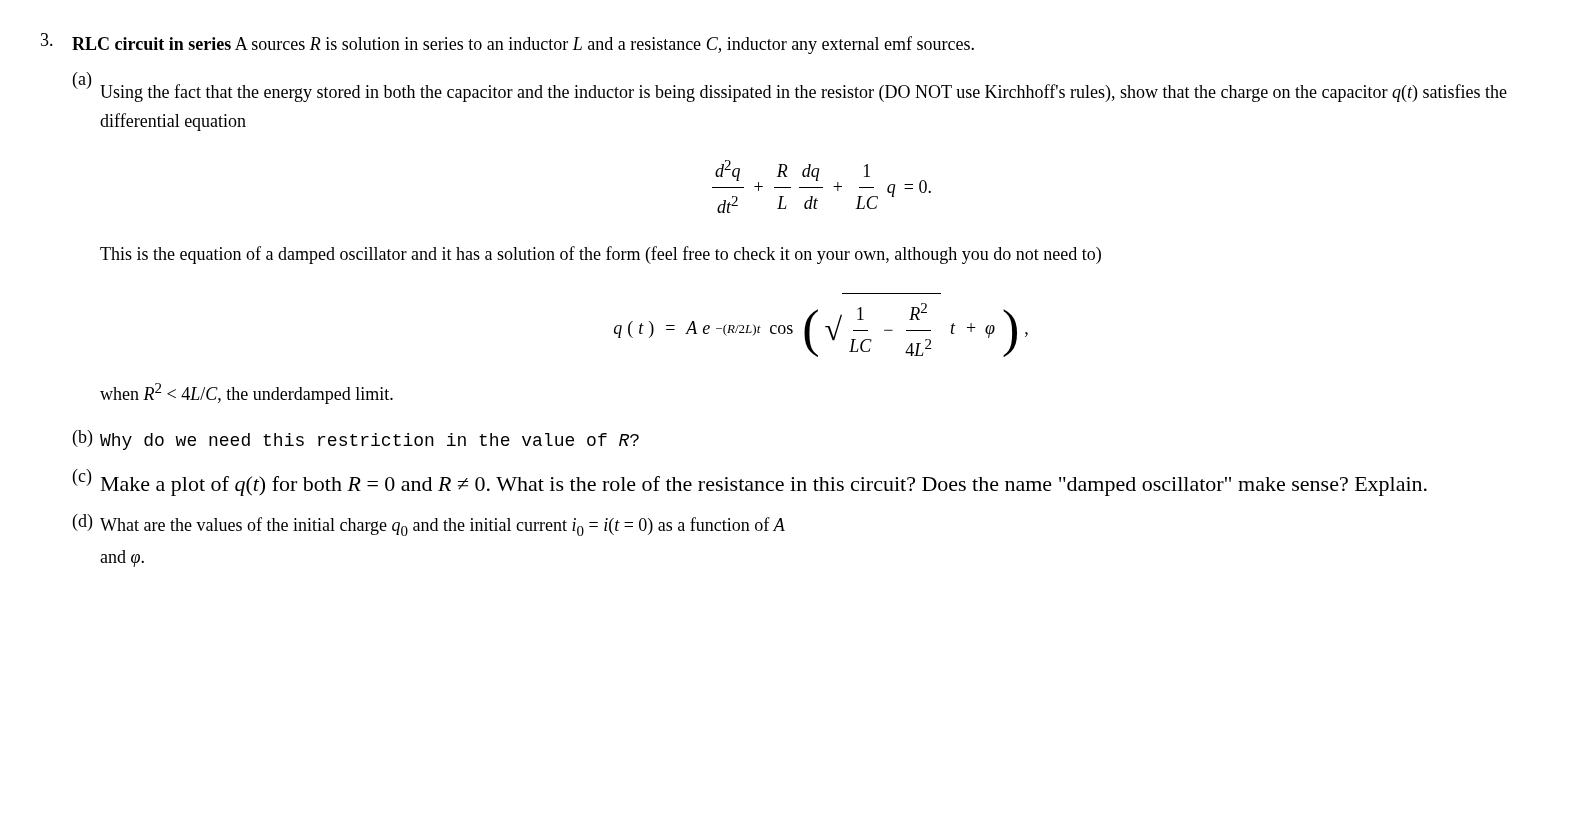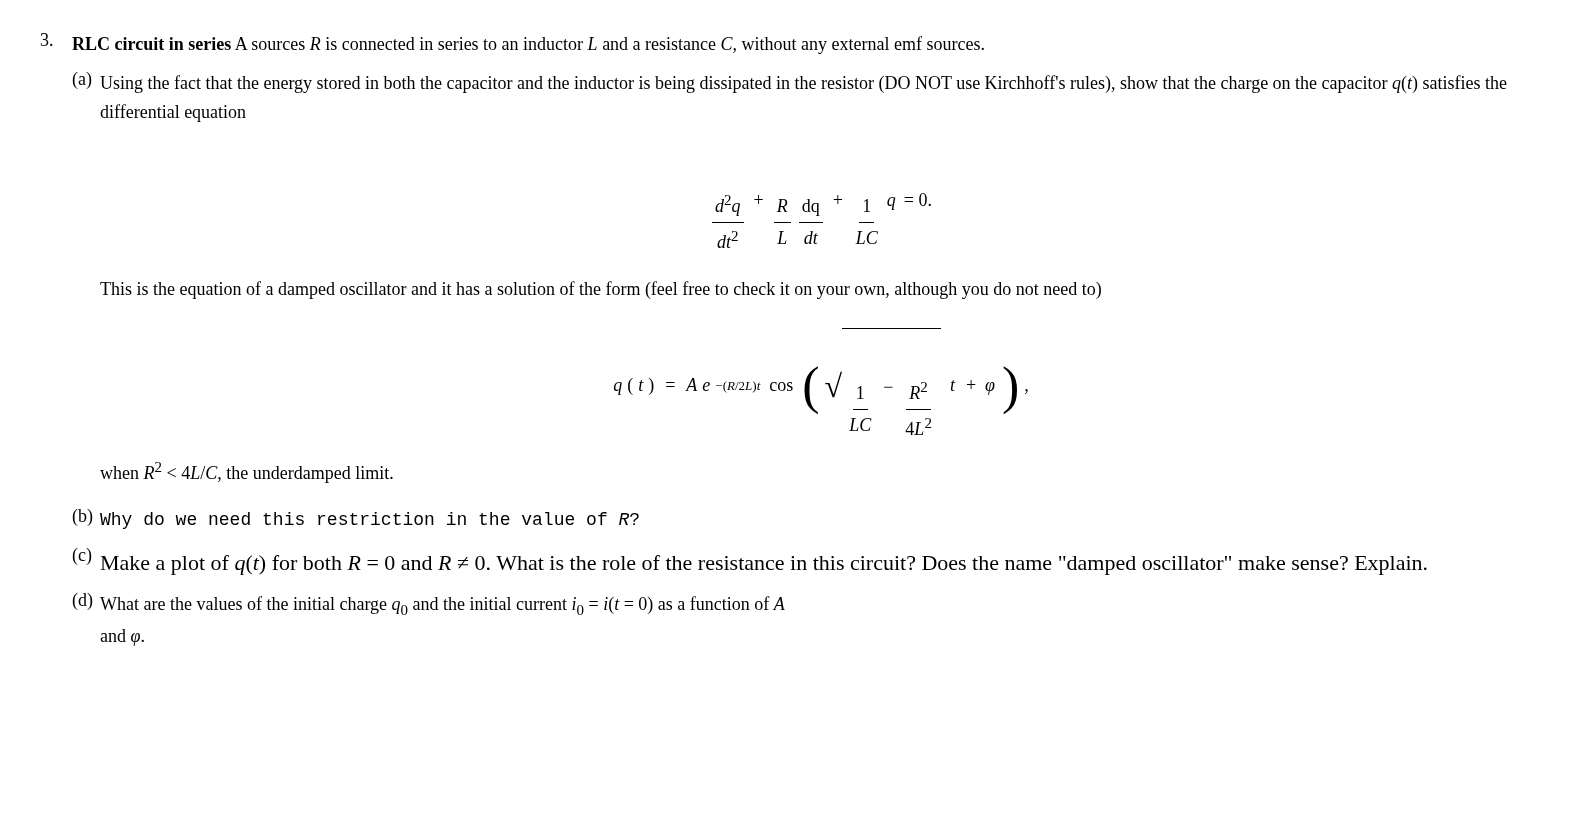--- a/index.html
+++ b/index.html
@@ -21,21 +21,20 @@
       display: inline-flex;
       flex-direction: column;
       align-items: center;
       vertical-align: middle;
       margin: 0 2px;
     }
     .frac .num {
       border-bottom: 1.5px solid #000;
       padding: 0 3px 1px 3px;
       text-align: left;
-      margin-top: 44px;
     }
     .frac .den {
       padding: 1px 3px 0 3px;
       text-align: left;
     }
     .equation-line {
       display: flex;
       align-items: center;
       gap: 4px;
       flex-wrap: nowrap;
@@ -47,38 +46,39 @@
     }
     .solution-line {
       display: flex;
       align-items: center;
       gap: 5px;
       font-size: 18px;
     }
     p {
       line-height: 1.6;
       margin-bottom: 8px;
+      margin-top: 9px;
     }
   </style>
 </head>
 <body>
 
 <div>
 
   <div style="display:flex; margin-bottom:10px;">
     <span style="min-width:32px; font-size:18px;">3.</span>
     <div style="font-size:18px; line-height:1.6;">
       <span style="font-weight:bold;">RLC circuit in series</span>
       <span> A sources </span>
       <span style="font-style:italic;">R</span>
-      <span> is connected in series to an inductor </span>
+      <span> is solution in series to an inductor </span>
       <span style="font-style:italic;">L</span>
       <span> and a resistance </span>
       <span style="font-style:italic;">C,</span>
-      <span> without any external emf sources.</span>
+      <span> inductor any external emf sources.</span>
     </div>
   </div>
 
   <div style="margin-left:32px;">
 
     <div style="display:flex; margin-bottom:10px;">
       <span style="min-width:28px; font-size:18px;">(a)</span>
       <div style="flex:1; font-size:18px; line-height:1.6;">
         <p>
           Using the fact that the energy stored in both the capacitor and the inductor is being dissipated in the resistor (DO NOT use Kirchhoff's rules), show that the charge on the capacitor <span style="font-style:italic;">q</span>(<span style="font-style:italic;">t</span>) satisfies the differential equation
@@ -91,21 +91,21 @@
               <span class="num"><span style="font-style:italic;">d</span><sup>2</sup><span style="font-style:italic;">q</span></span>
               <span class="den"><span style="font-style:italic;">dt</span><sup>2</sup></span>
             </span>
             <span style="margin:0 4px;">+</span>
 
             <span class="frac">
               <span class="num"><span style="font-style:italic;">R</span></span>
               <span class="den"><span style="font-style:italic;">L</span></span>
             </span>
             <span class="frac">
-              <span class="num"><span style="">dq</span></span>
+              <span class="num"><span style="font-style:italic;">dq</span></span>
               <span class="den"><span style="font-style:italic;">dt</span></span>
             </span>
             <span style="margin:0 4px;">+</span>
 
             <span class="frac">
               <span class="num">1</span>
               <span class="den"><span style="font-style:italic;">LC</span></span>
             </span>
             <span style="font-style:italic; margin-right:4px;">q</span>
             <span>= 0.</span>

